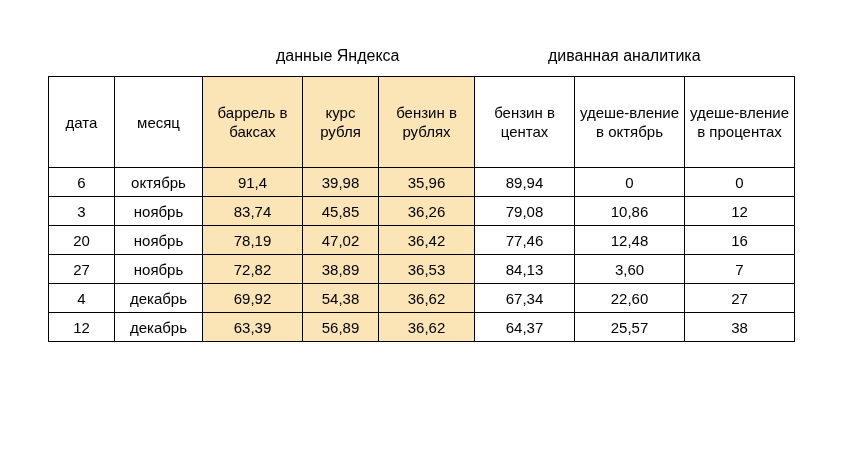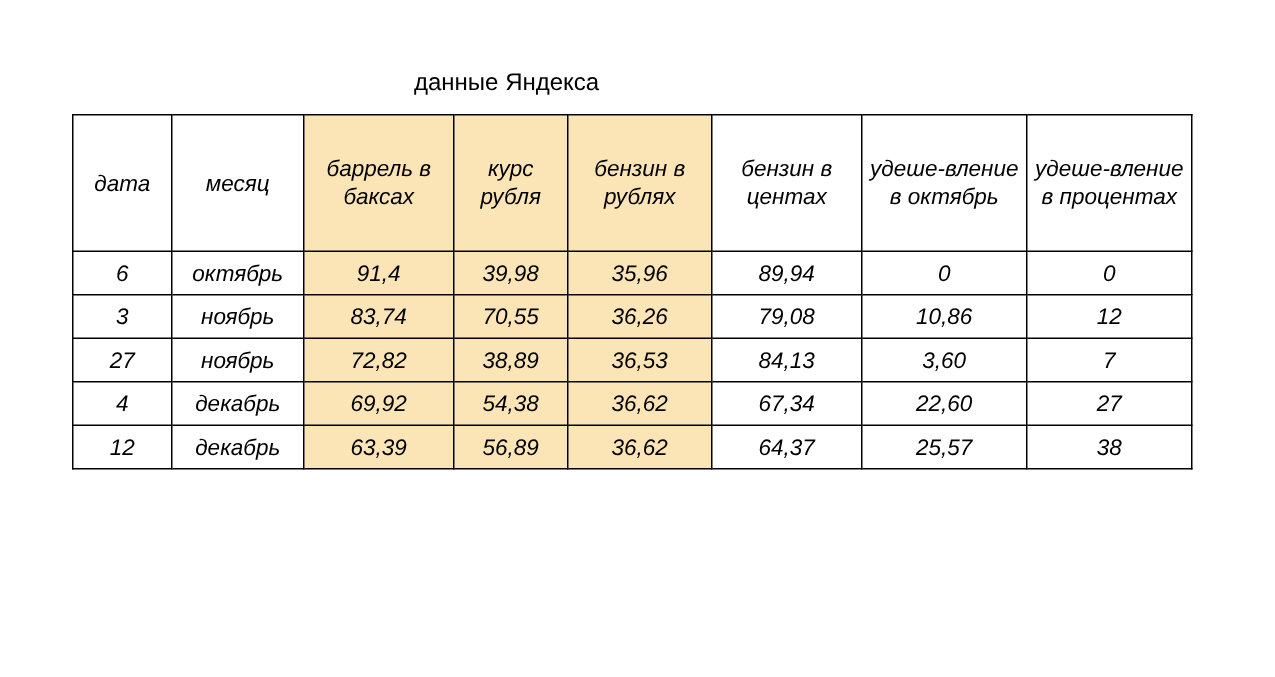--- a/index.html
+++ b/index.html
@@ -40,21 +40,20 @@
   .caption-yandex { left: 228px; top: 0; }
   .caption-sofa   { left: 500px; top: 0; }
 
   table.data {
     position: absolute;
     left: 48px;
     top: 76px;
     border-collapse: collapse;
     table-layout: fixed;
     background: #ffffff;
-    font-style: italic;
   }
   table.data td, table.data th {
     border: 1px solid #000000;
     text-align: center;
     vertical-align: middle;
     font-weight: normal;
     font-size: 15px;
     padding: 0 4px;
     background: #ffffff;
   }
@@ -80,20 +79,21 @@
   col.c6 { width: 110px; }
   col.c7 { width: 110px; }
 </style>
 </head>
 <body>
 
 <div class="sheet">
 
   <div class="group-captions">
     <div class="caption caption-yandex">данные Яндекса</div>
+    <div class="caption caption-sofa">диванная аналитика</div>
   </div>
 
   <table class="data">
     <colgroup>
       <col class="c0">
         <col class="c1">
         <col class="c2">
         <col class="c3">
       <col class="c4">
         <col class="c5">
@@ -120,25 +120,35 @@
           <td class="hl">39,98</td>
           <td class="hl">35,96</td>
           <td>89,94</td>
           <td>0</td>
           <td>0</td>
         </tr>
         <tr>
           <td>3</td>
           <td>ноябрь</td>
           <td class="hl">83,74</td>
-          <td class="hl">70,55</td>
+          <td class="hl">45,85</td>
           <td class="hl">36,26</td>
           <td>79,08</td>
           <td>10,86</td>
           <td>12</td>
+        </tr>
+        <tr>
+          <td>20</td>
+          <td>ноябрь</td>
+          <td class="hl">78,19</td>
+          <td class="hl">47,02</td>
+          <td class="hl">36,42</td>
+          <td>77,46</td>
+          <td>12,48</td>
+          <td>16</td>
         </tr>
         <tr>
           <td>27</td>
           <td>ноябрь</td>
           <td class="hl">72,82</td>
           <td class="hl">38,89</td>
           <td class="hl">36,53</td>
           <td>84,13</td>
           <td>3,60</td>
           <td>7</td>

